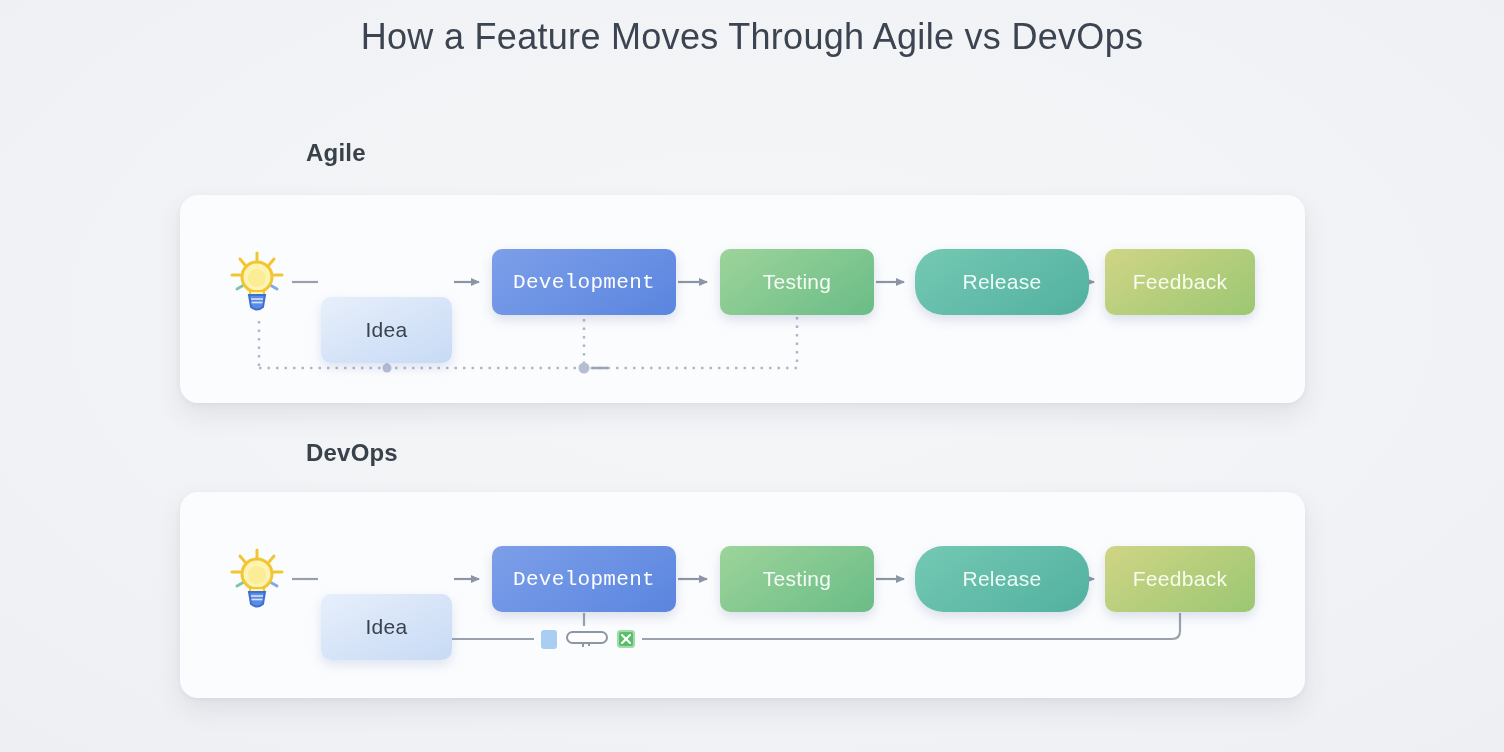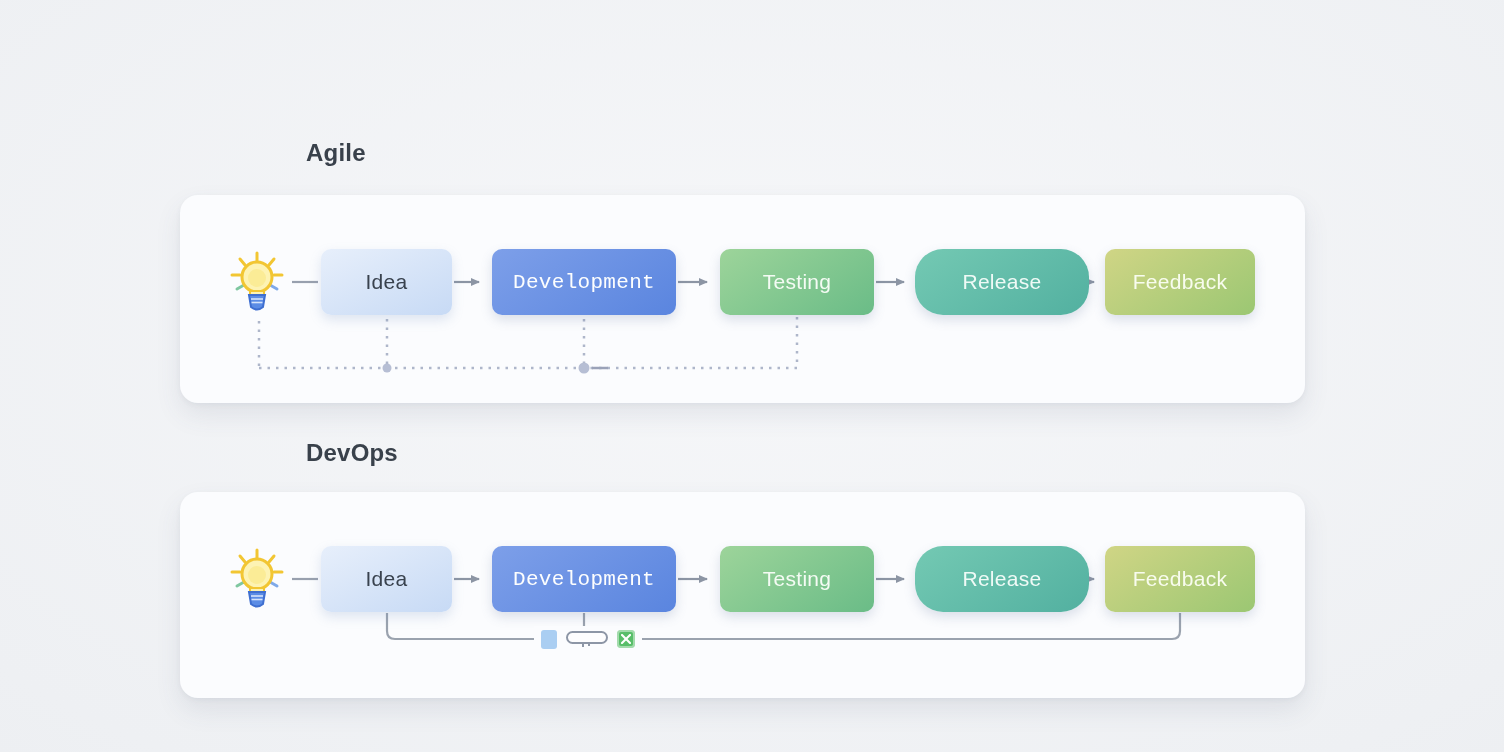--- a/index.html
+++ b/index.html
@@ -26,21 +26,21 @@
   }
   #agile-card{top:195px;}
   #devops-card{top:492px;height:206px;}
   .overlay{position:absolute;left:0;top:0;pointer-events:none;}
   .stage{
     position:absolute;top:54px;height:66px;border-radius:10px;
     display:flex;align-items:center;justify-content:center;
     font-size:21px;letter-spacing:.3px;
     box-shadow:0 5px 12px rgba(90,110,150,.20);
   }
-  .stage-idea{left:141px;width:131px;background:linear-gradient(155deg,#e7effb,#c7daf5);color:#39424e;box-shadow:0 5px 12px rgba(120,145,190,.22);}
+  .stage-idea{left:141px;width:131px;background:linear-gradient(155deg,#e7effb,#c7daf5);color:#39424e;box-shadow:0 5px 12px rgba(120,145,190,.22);margin-top:48px;}
   .stage-development{left:312px;width:184px;background:linear-gradient(145deg,#7d9fe9,#5a85df);color:#fdfefe;font-family:Liberation Mono, monospace;}
   .stage-testing{left:540px;width:154px;background:linear-gradient(145deg,#9dd49a,#6abc87);color:#f4fbf4;}
   .stage-release{left:735px;width:174px;background:linear-gradient(145deg,#74c9b3,#52b0a0);color:#effaf6;border-radius:28px;}
   .stage-feedback{left:925px;width:150px;background:linear-gradient(145deg,#d0d585,#9bc773);color:#f8fcee;}
   .bulb{position:absolute;left:45px;top:52px;width:64px;height:70px;}
   .loop-icons{
     position:absolute;left:354px;top:134px;height:26px;
     display:flex;align-items:center;gap:8px;
     background:#fbfcfe;padding:0 7px;
   }
@@ -49,20 +49,21 @@
     width:18px;height:18px;border-radius:4px;background:#58be69;
     box-shadow:inset 0 0 0 2px rgba(255,255,255,.45);
     display:flex;align-items:center;justify-content:center;
   }
 </style>
 </head>
 <body>
 
 <div class="canvas">
 
+  <h1 class="page-title">How a Feature Moves Through Agile vs DevOps</h1>
 
   <h2 class="section-heading" id="agile-heading">Agile</h2>
 
   <div class="card" id="agile-card">
 
     <svg class="overlay" width="1125" height="208" viewBox="0 0 1125 208">
       <defs>
         <marker id="ah" markerUnits="userSpaceOnUse" markerWidth="10" markerHeight="9" refX="8" refY="4" orient="auto">
           <path d="M0,0 L9,4 L0,8 Z" fill="#8c95a4"></path>
         </marker>

